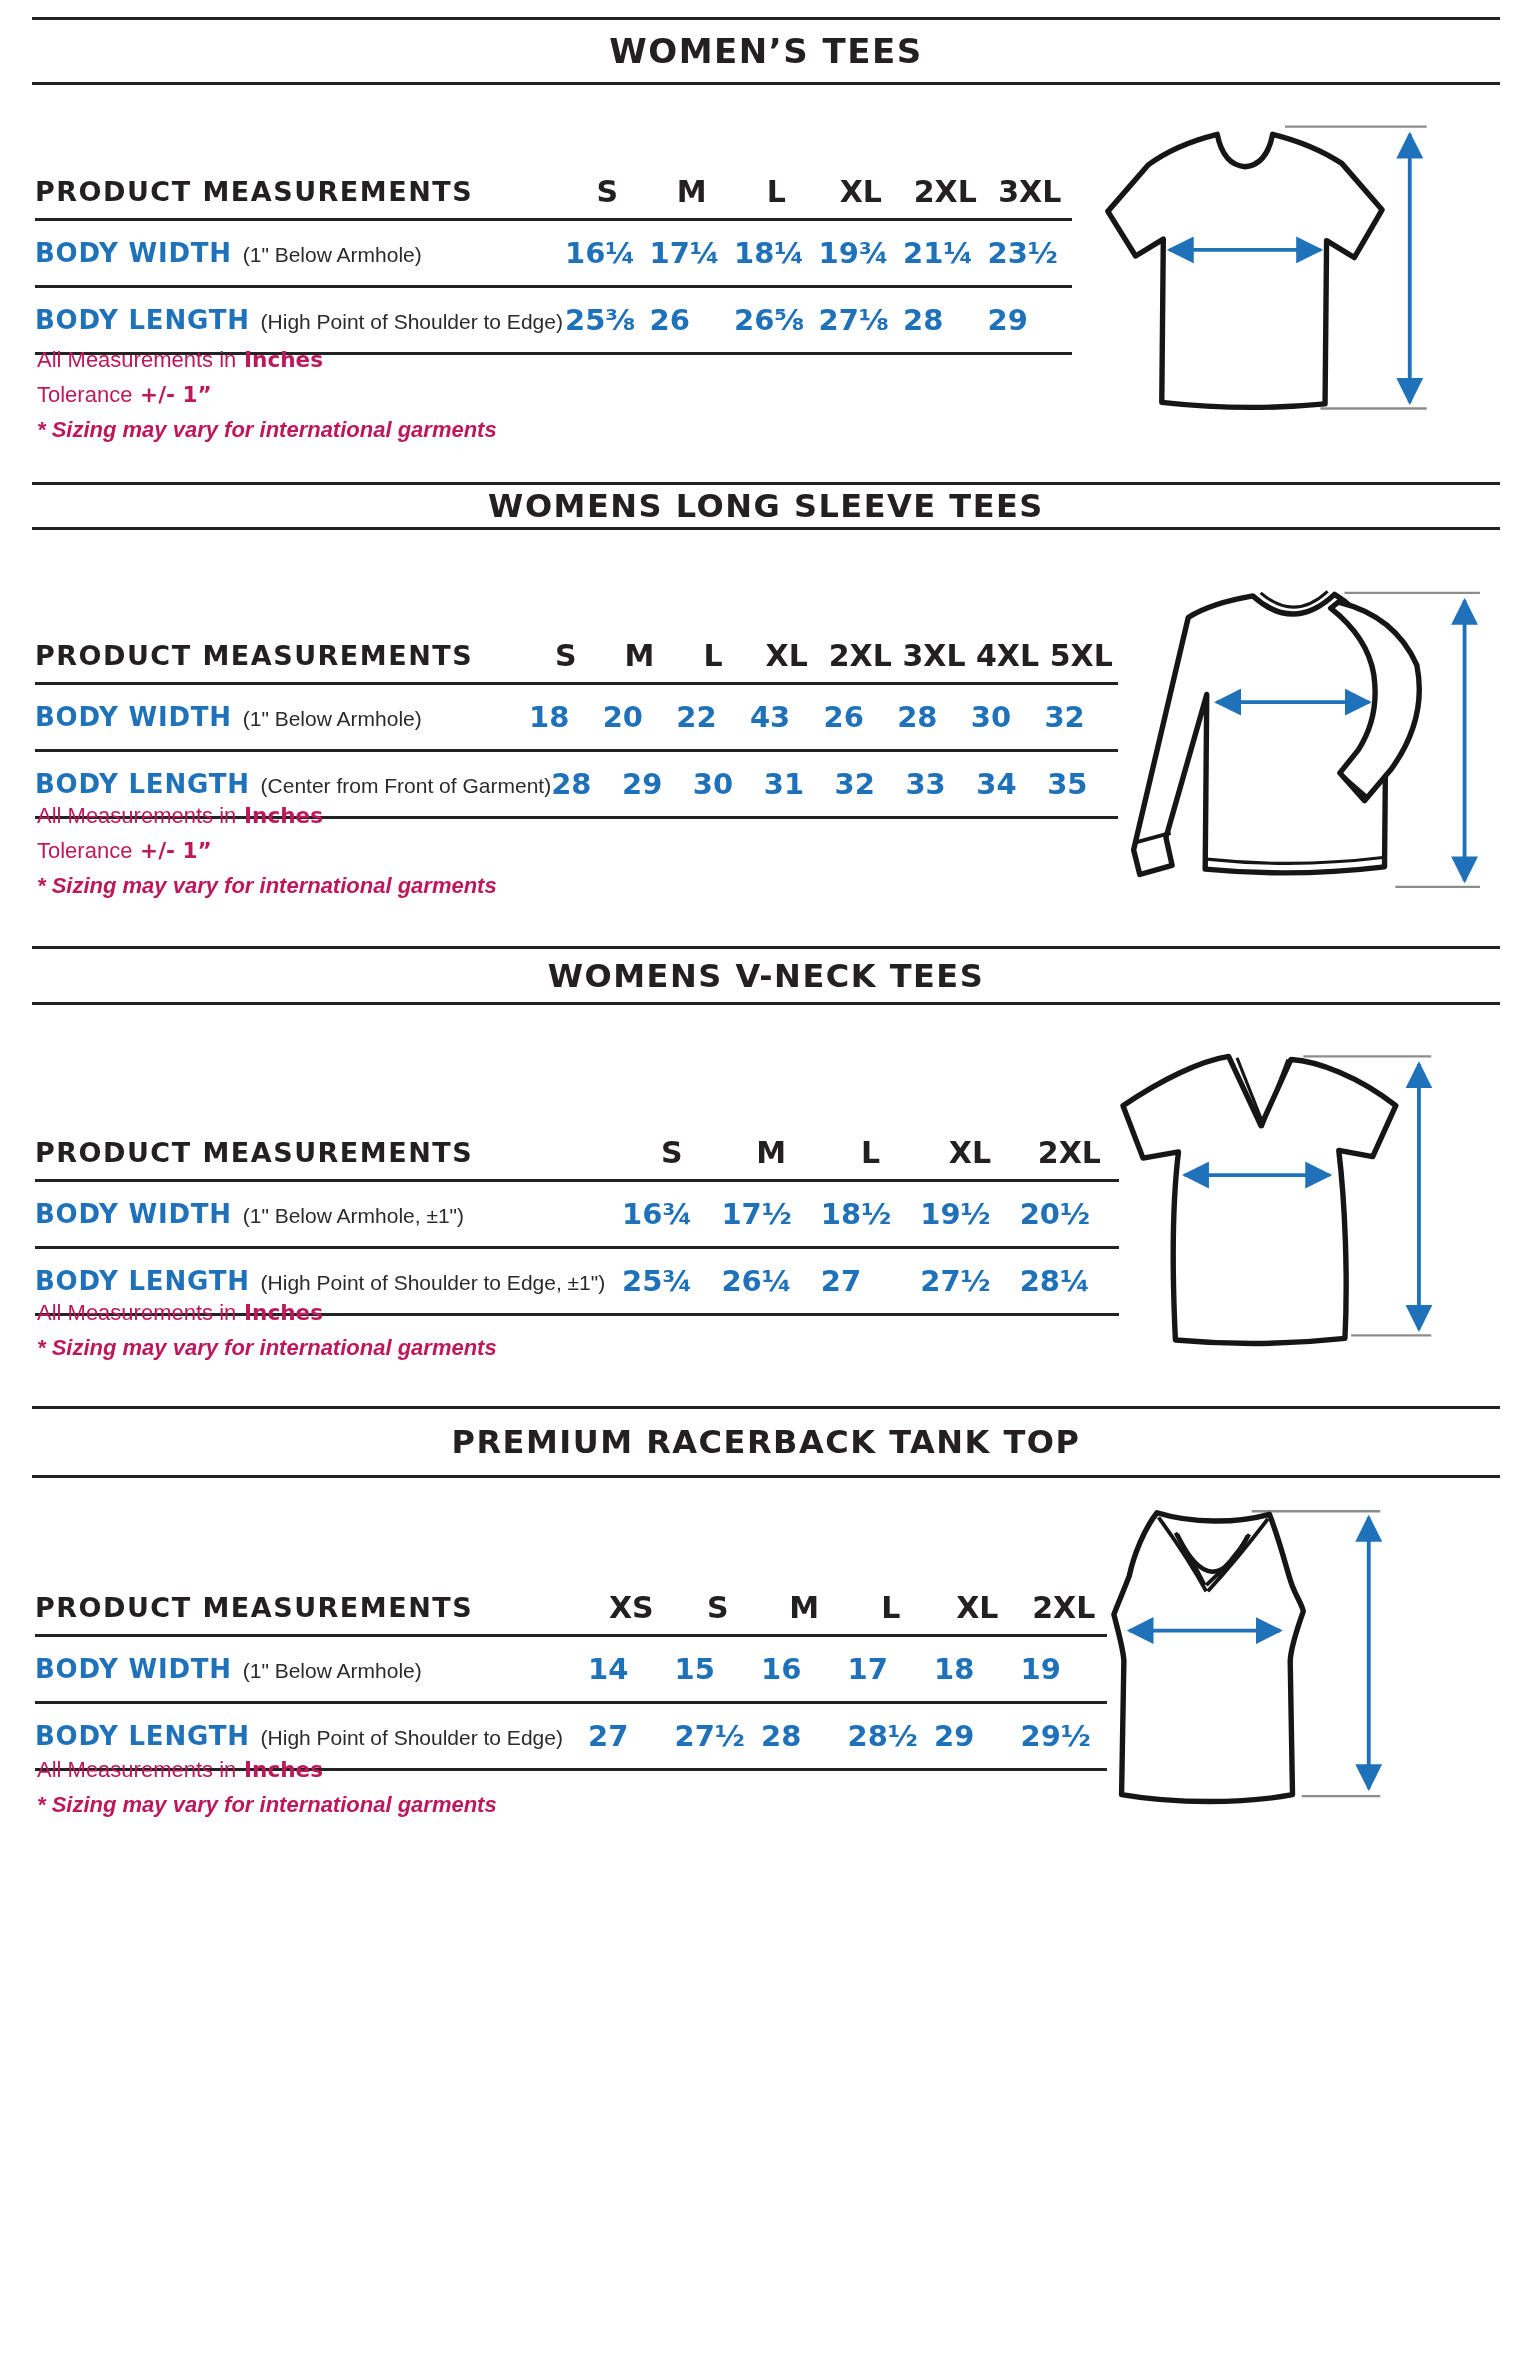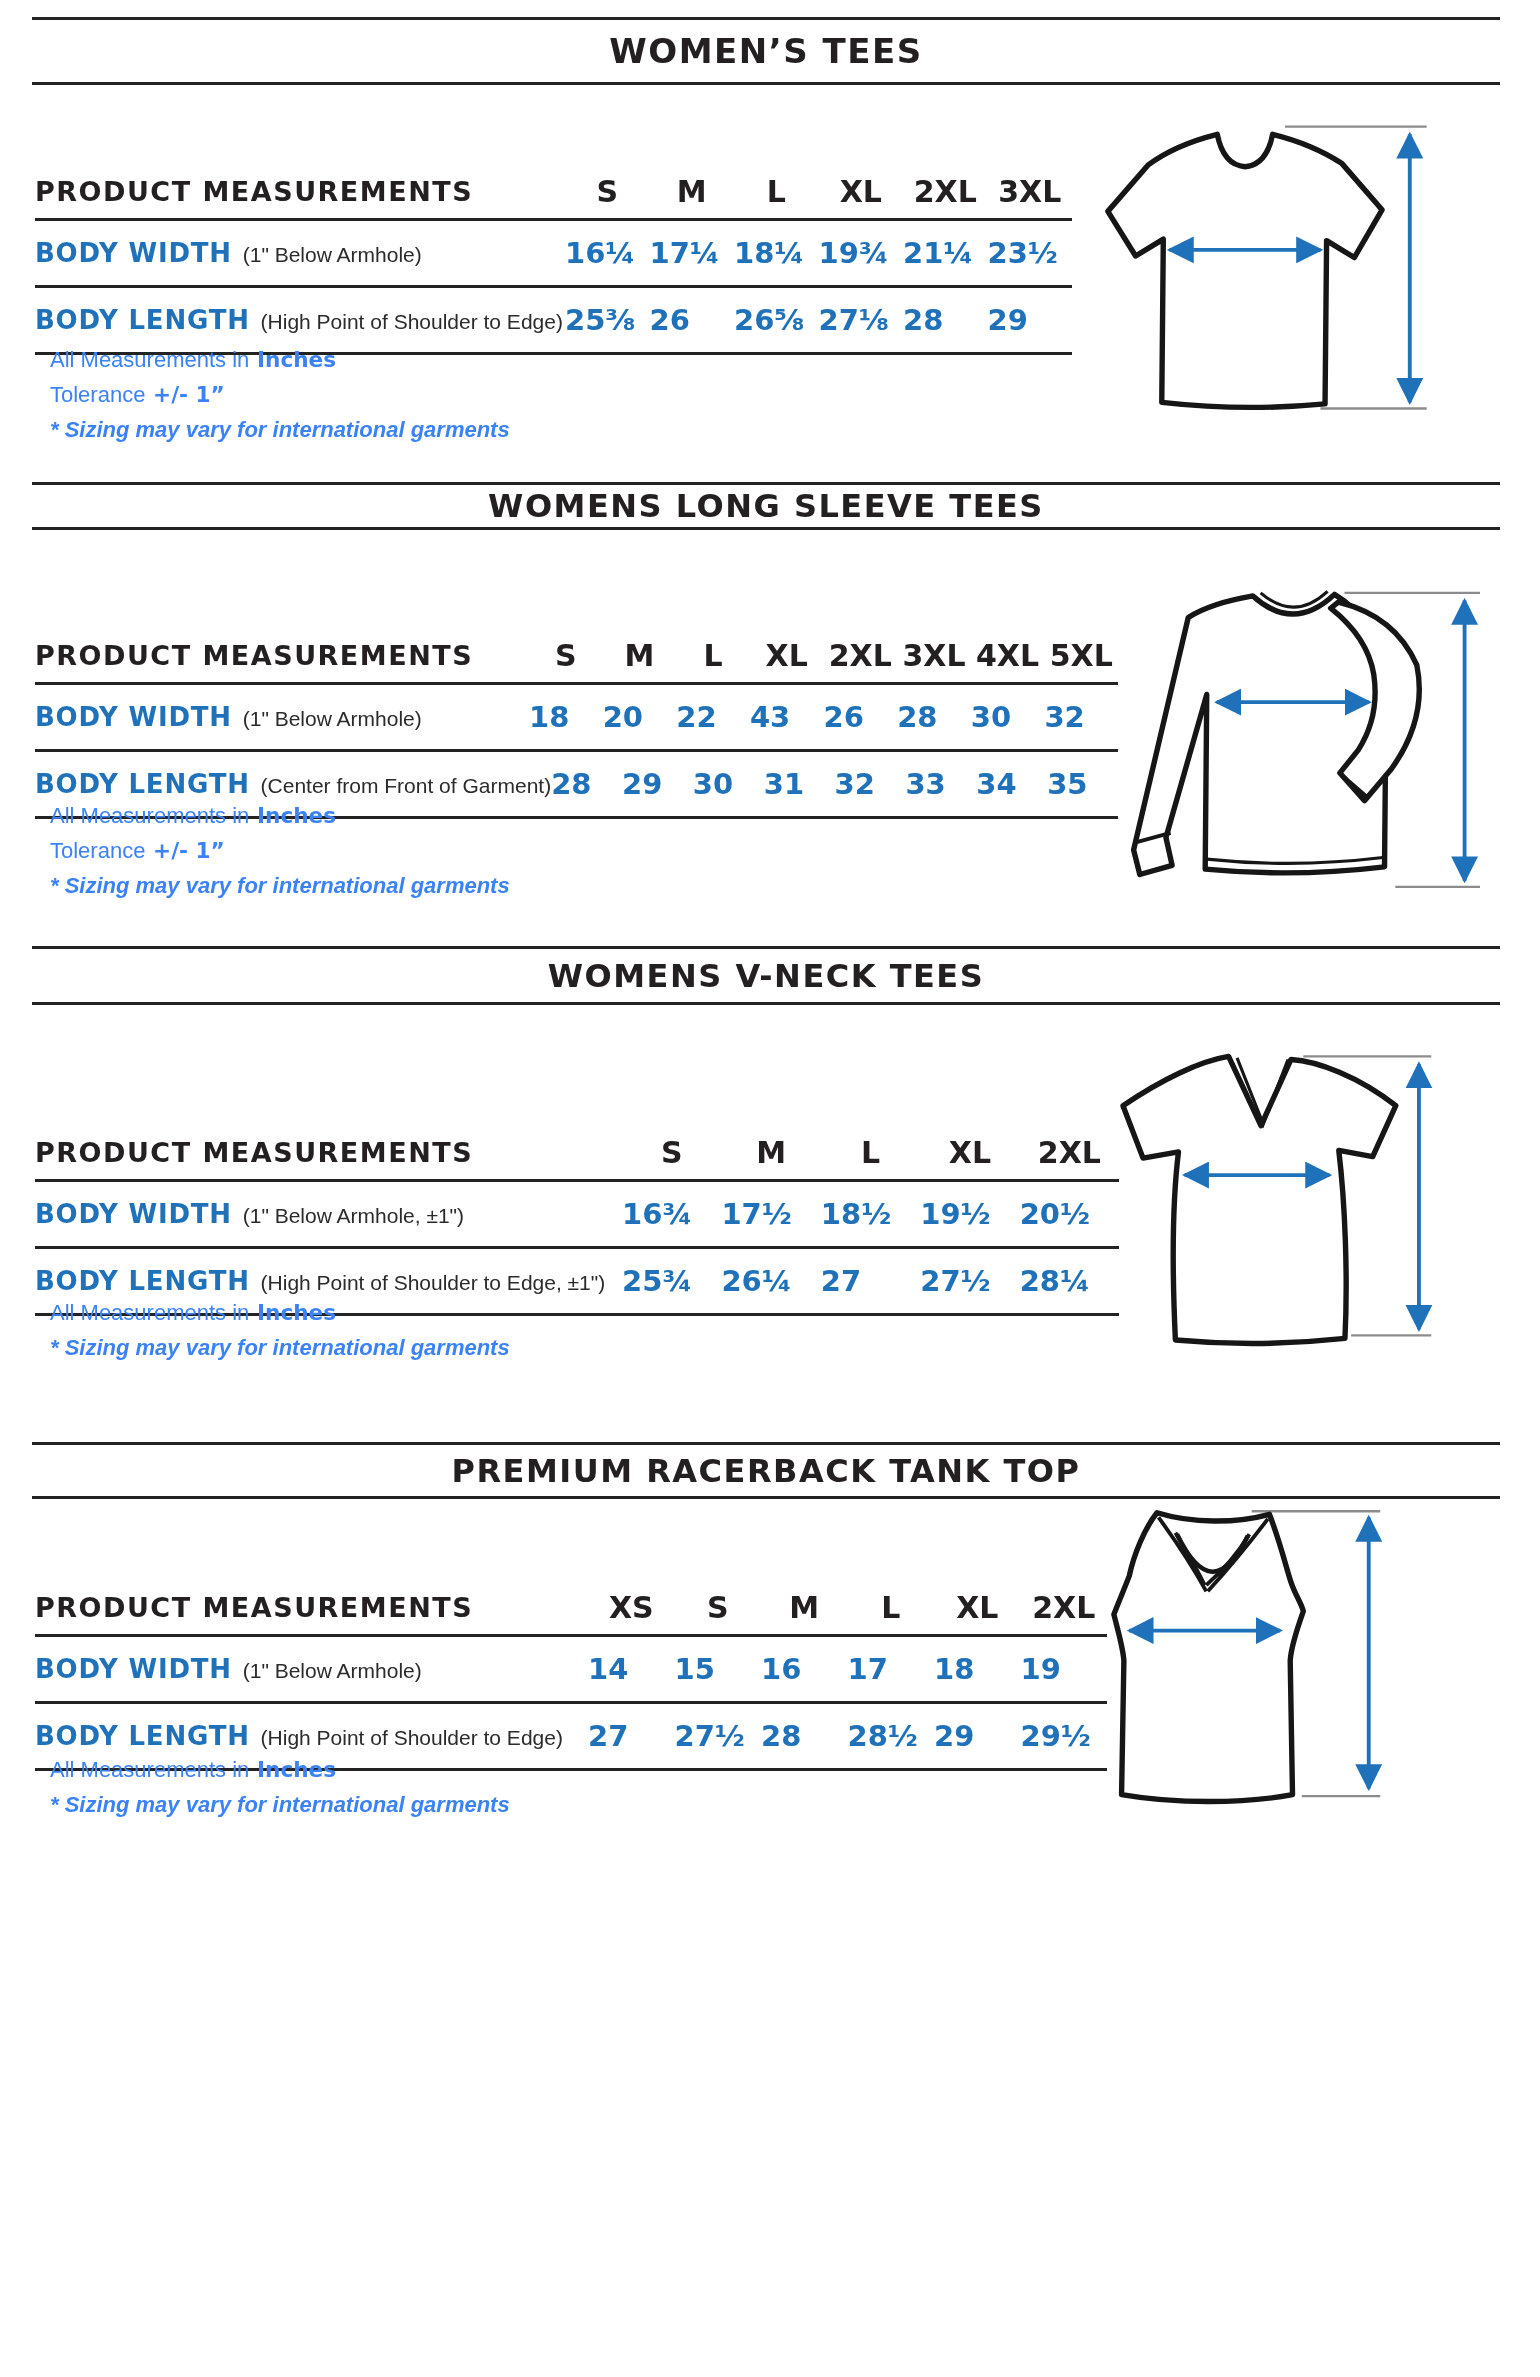--- a/index.html
+++ b/index.html
@@ -23,42 +23,42 @@
   .sizes span { flex:1; text-align:center; font-family:"DejaVu Sans", sans-serif; font-weight:bold;
                 font-size:30px; color:#242021; }
   .trow { display:flex; align-items:center; border-bottom:3.9px solid #232323; padding:15px 0; }
   .blue-label { font-family:"DejaVu Sans", sans-serif; font-weight:bold; font-size:26px;
                 color:#1f72ba; letter-spacing:0.8px; white-space:nowrap; }
   .note { font-size:21px; color:#2b2b2b; white-space:nowrap; }
   .cells span { flex:1; text-align:left; font-family:"DejaVu Sans", sans-serif; font-weight:bold;
                 font-size:29px; color:#1f72ba; }
 
   
-  .foot { position:absolute; left:37px; font-size:22px; color:#3b82f6;margin-left:13px; }
+  .foot { position:absolute; left:37px; font-size:22px; color:#be185d; }
   .fline { margin-bottom:9.2px; }
   .fprefix { margin-right:7.7px; }
   .fbold { font-family:"DejaVu Sans", sans-serif; font-weight:bold; font-size:21.6px; }
   .fitalic { font-style:italic; font-weight:600; }
 
   .illus { position:absolute; }
 
   
   .s1 .band { top:17px;  height:68px; }  .s1 .band-title { font-size:34px; }
   .s1 .table { top:174px; width:1037px; } .s1 .col-label { flex:0 0 530px; }
   .s1 .foot { top:347px; } .s1 .illus { left:1094px; top:108px; }
 
   .s2 .band { top:482px; height:48px; }  .s2 .band-title { font-size:32px; }
   .s2 .table { top:638px; width:1083px; } .s2 .col-label { flex:0 0 494px; }
   .s2 .foot { top:803px; } .s2 .illus { left:1109px; top:571px; }
 
   .s3 .band { top:946px; height:59px; } .s3 .band-title { font-size:32px; }
   .s3 .table { top:1135px; width:1084px; } .s3 .col-label { flex:0 0 587px; }
   .s3 .foot { top:1300px; } .s3 .illus { left:1086px; top:1044px; }
 
-  .s4 .band { top:1406px; height:57px;margin-top:36px; } .s4 .band-title { font-size:32px; }
+  .s4 .band { top:1406px; height:72px; } .s4 .band-title { font-size:32px; }
   .s4 .table { top:1590px; width:1072px; } .s4 .col-label { flex:0 0 553px; }
   .s4 .foot { top:1757px; } .s4 .illus { left:1109px; top:1502px; }
 </style>
 </head>
 <body>
 
 <div class="page">
 
   <div class="s1">
     <div class="band">

